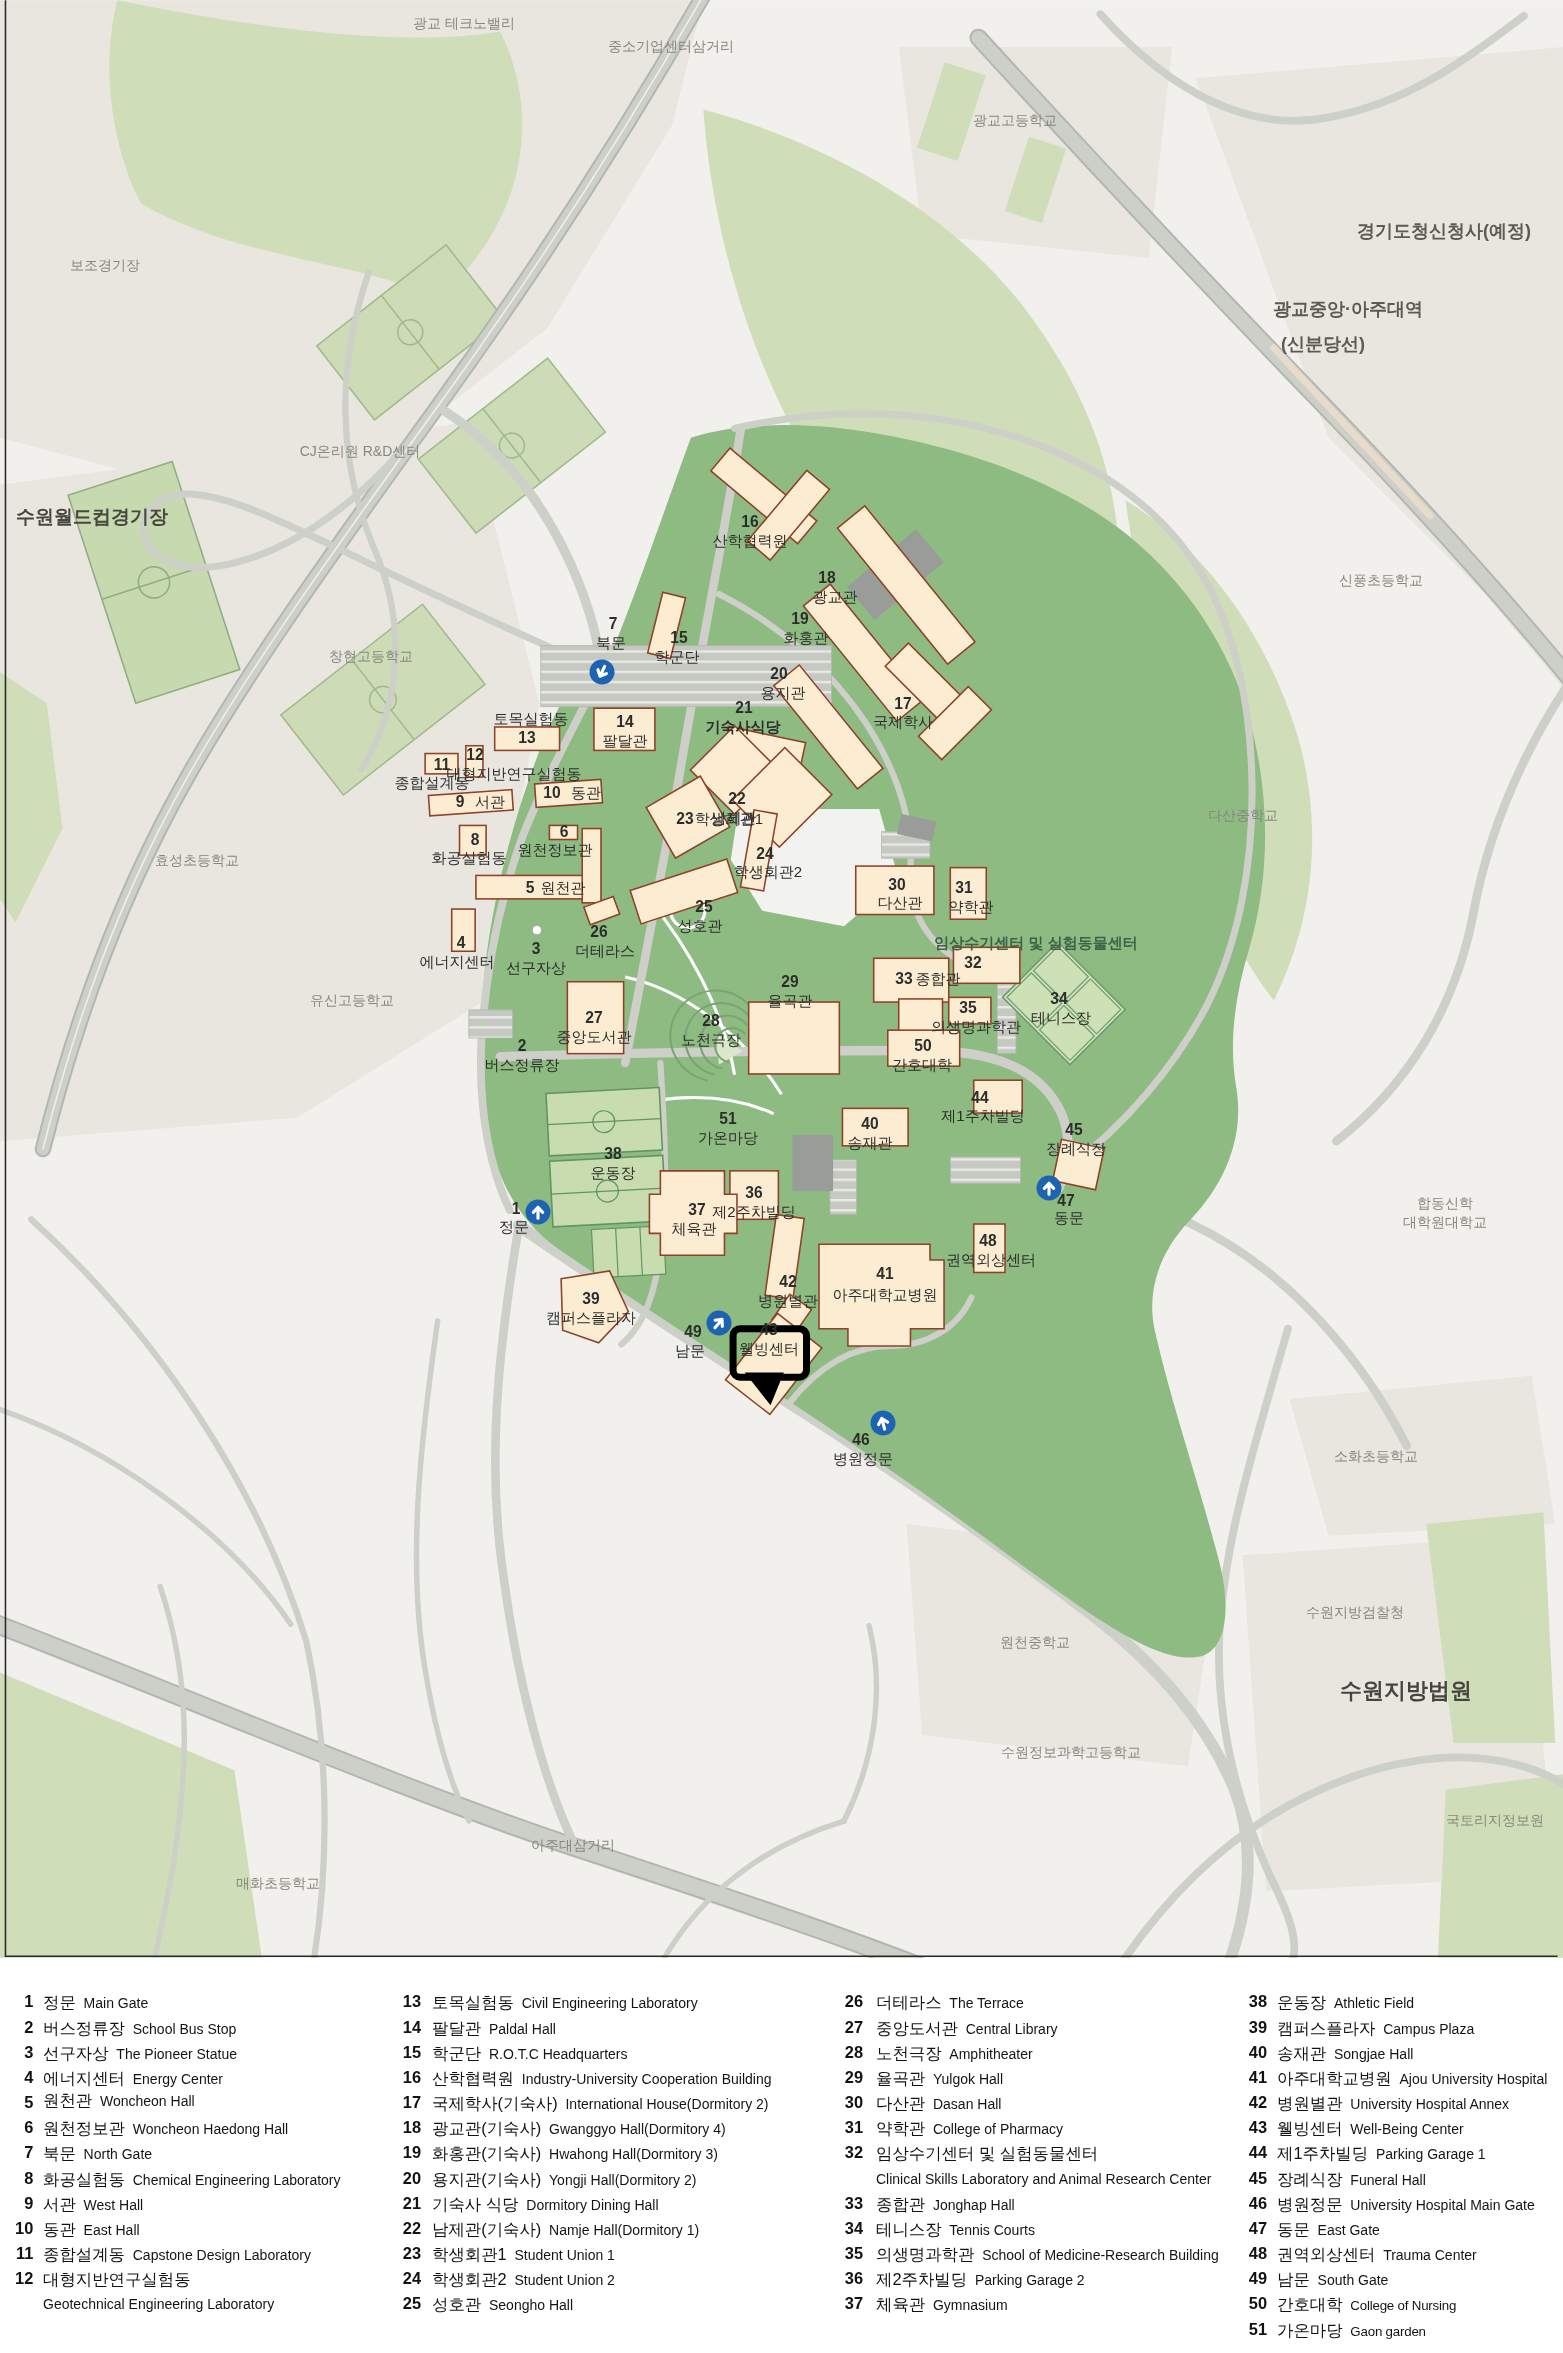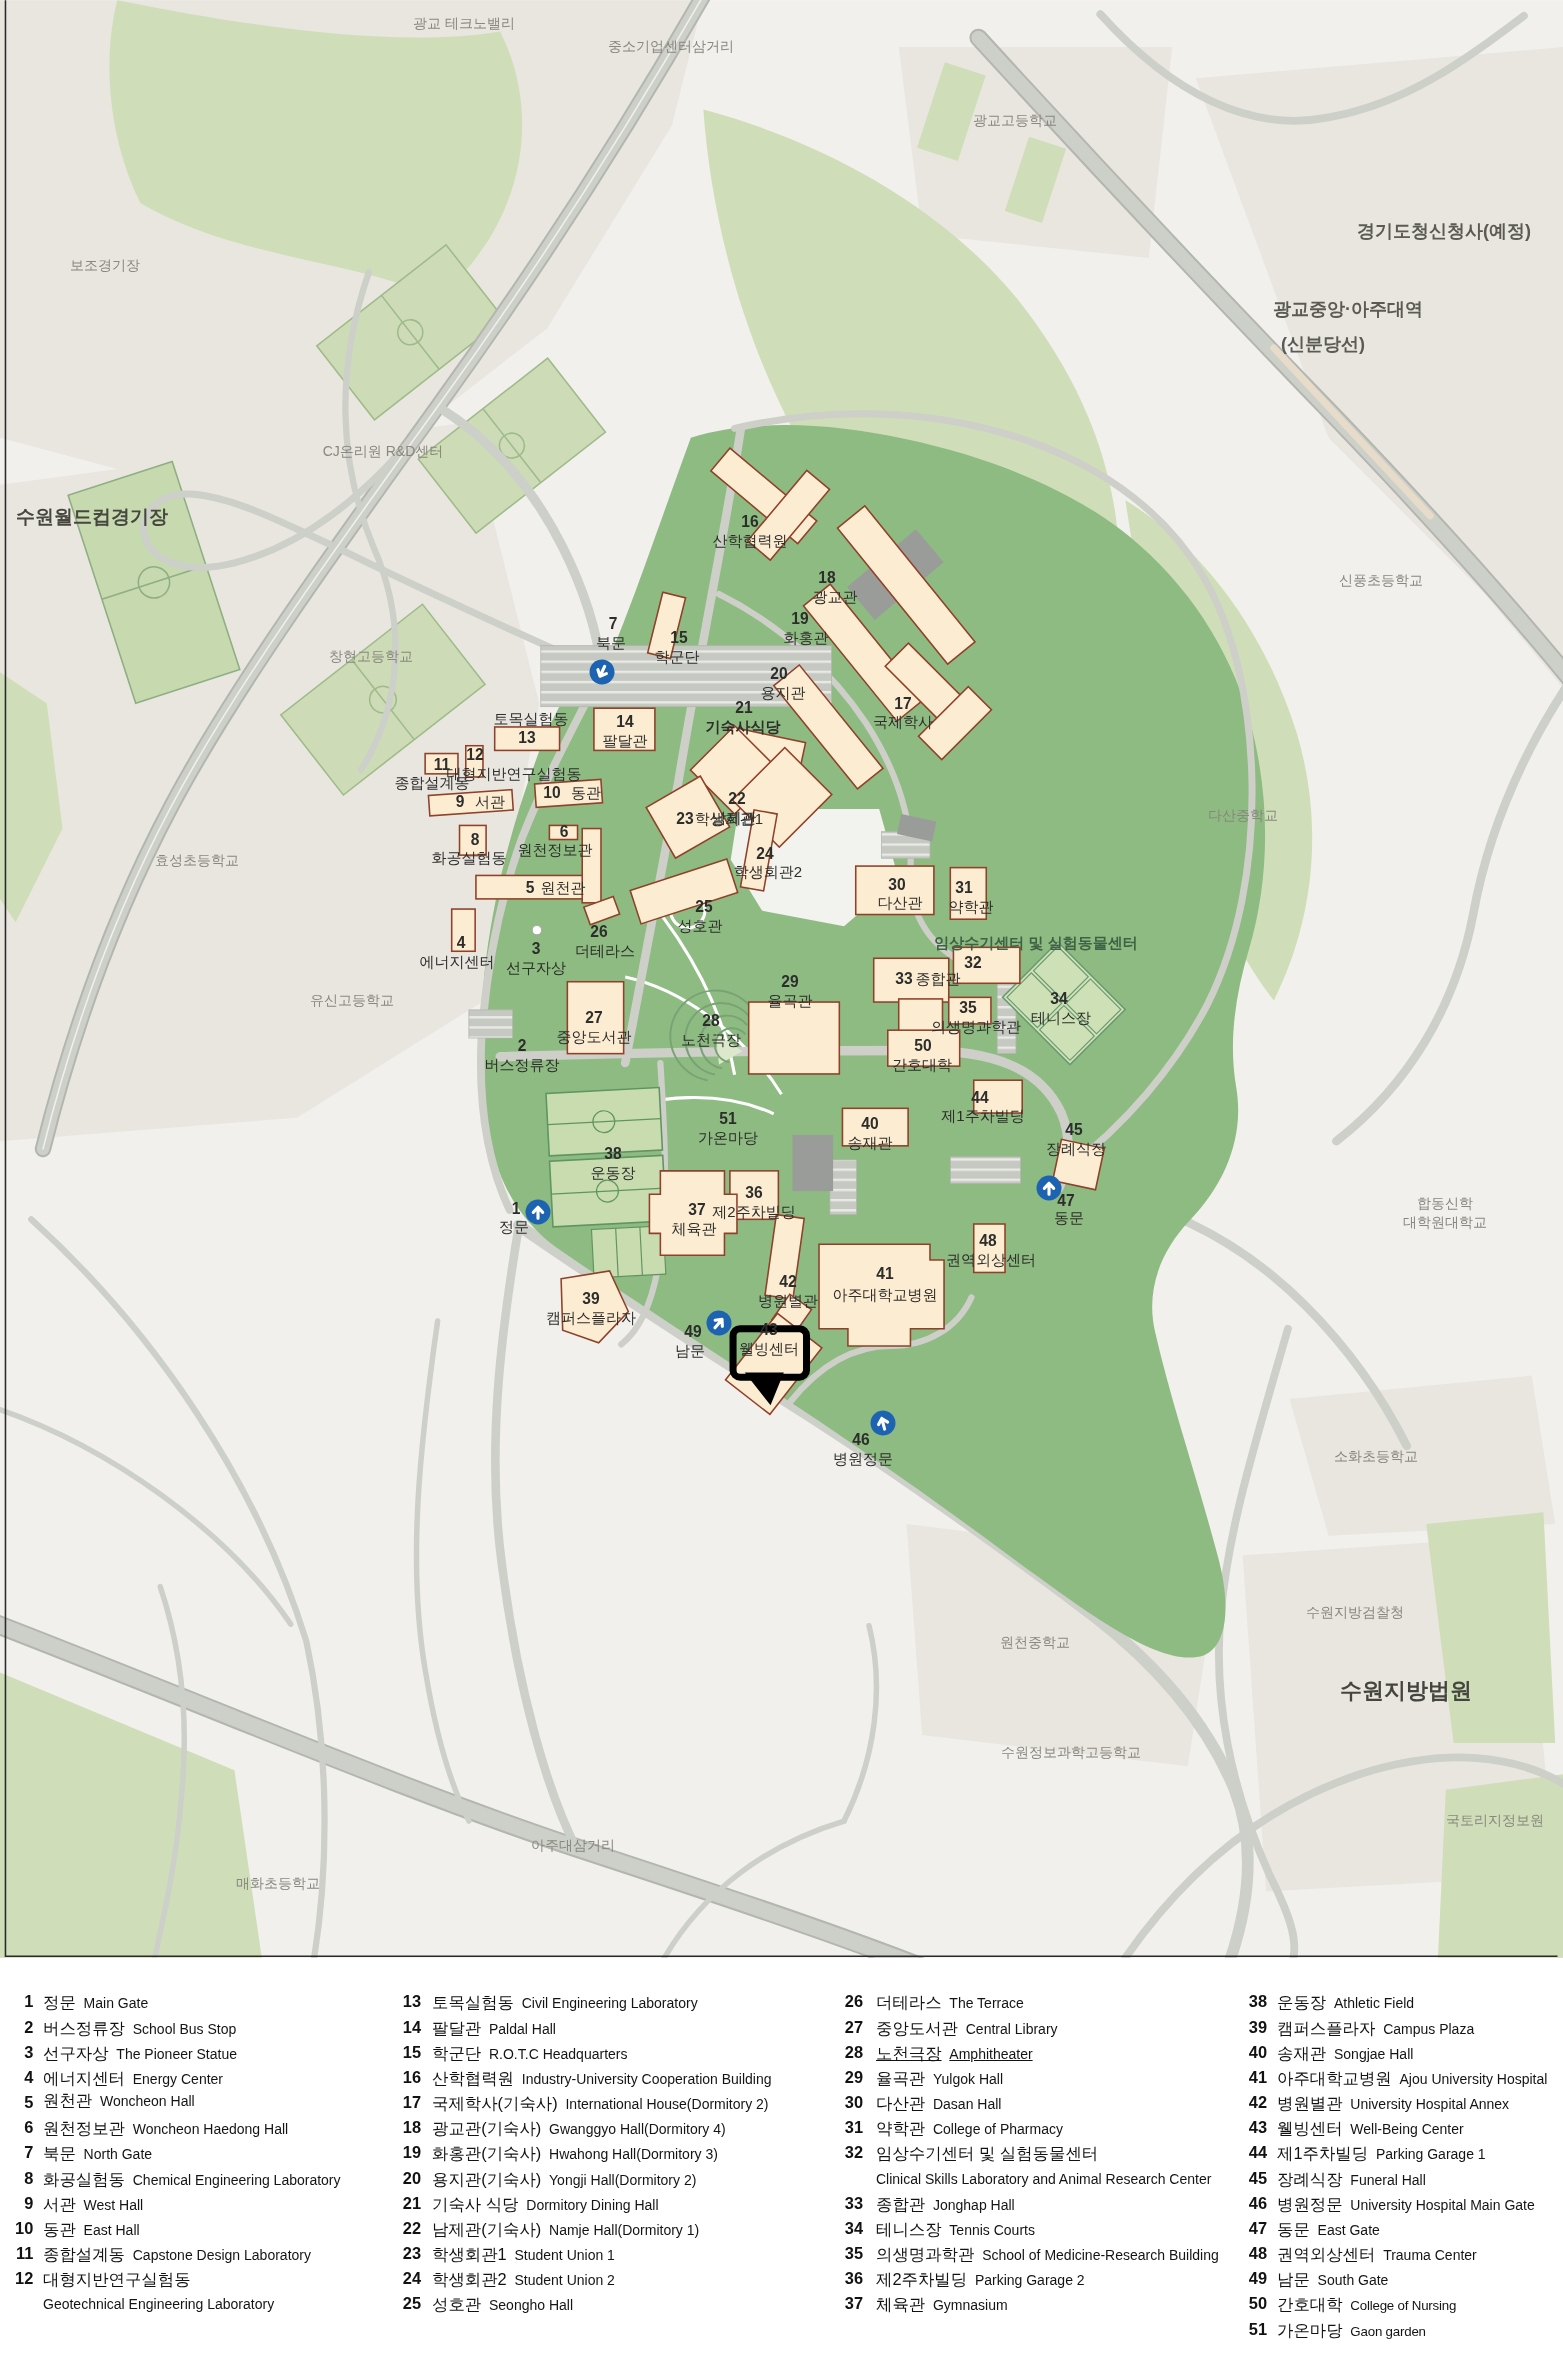--- a/index.html
+++ b/index.html
@@ -256,21 +256,21 @@
 
   <div id="map-labels">
       <div class="mt t-off" style="left: 464px; top: 23.5px;">광교 테크노밸리</div>
       <div class="mt t-off" style="left: 671px; top: 47px;">중소기업센터삼거리</div>
       <div class="mt t-off" style="left: 1015px; top: 121px;">광교고등학교</div>
       <div class="mt t-offb" style="left: 1444px; top: 231px;">경기도청신청사(예정)</div>
       <div class="mt t-offb" style="left: 1348px; top: 309px;">광교중앙·아주대역</div>
       <div class="mt t-offb" style="left: 1323px; top: 344px; text-align: right;">(신분당선)</div>
       <div class="mt t-off" style="left: 105px; top: 266px;">보조경기장</div>
       <div class="mt t-big" style="left: 92px; top: 517px;">수원월드컵경기장</div>
-      <div class="mt t-off" style="left: 383px; top: 452px;">CJ온리원 R&amp;D센터</div>
+      <div class="mt t-off" style="left: 360px; top: 452px;">CJ온리원 R&amp;D센터</div>
       <div class="mt t-off" style="left: 1381px; top: 581px;">신풍초등학교</div>
       <div class="mt t-off" style="left: 371px; top: 657px;">창현고등학교</div>
       <div class="mt t-off" style="left: 1243px; top: 816px;">다산중학교</div>
       <div class="mt t-off" style="left: 197px; top: 861px;">효성초등학교</div>
       <div class="mt t-off" style="left: 352px; top: 1001px;">유신고등학교</div>
       <div class="mt t-off" style="left: 1445px; top: 1204px;">합동신학</div>
       <div class="mt t-off" style="left: 1445px; top: 1223px;">대학원대학교</div>
       <div class="mt t-off" style="left: 1376px; top: 1457px;">소화초등학교</div>
       <div class="mt t-off" style="left: 1355px; top: 1613px;">수원지방검찰청</div>
       <div class="mt t-big2" style="left: 1406px; top: 1691px;">수원지방법원</div>
@@ -462,21 +462,21 @@
       <div class="lg-row" style="left: 432px; top: 286px;"><span class="lg-ko">학생회관1</span><span class="lg-en">Student Union 1</span></div>
       <div class="lg-num" style="left: 383px; top: 311px;">24</div>
       <div class="lg-row" style="left: 432px; top: 311px;"><span class="lg-ko">학생회관2</span><span class="lg-en">Student Union 2</span></div>
       <div class="lg-num" style="left: 383px; top: 336px;">25</div>
       <div class="lg-row" style="left: 432px; top: 336px;"><span class="lg-ko">성호관</span><span class="lg-en">Seongho Hall</span></div>
       <div class="lg-num" style="left: 825px; top: 34px;">26</div>
       <div class="lg-row" style="left: 876px; top: 34px;"><span class="lg-ko">더테라스</span><span class="lg-en">The Terrace</span></div>
       <div class="lg-num" style="left: 825px; top: 60px;">27</div>
       <div class="lg-row" style="left: 876px; top: 60px;"><span class="lg-ko">중앙도서관</span><span class="lg-en">Central Library</span></div>
       <div class="lg-num" style="left: 825px; top: 85px;">28</div>
-      <div class="lg-row" style="left: 876px; top: 85px; text-decoration: underline;"><span class="lg-ko">노천극장</span><span class="lg-en">Amphitheater</span></div>
+      <div class="lg-row" style="left: 876px; top: 85px;"><span class="lg-ko">노천극장</span><span class="lg-en">Amphitheater</span></div>
       <div class="lg-num" style="left: 825px; top: 110px;">29</div>
       <div class="lg-row" style="left: 876px; top: 110px;"><span class="lg-ko">율곡관</span><span class="lg-en">Yulgok Hall</span></div>
       <div class="lg-num" style="left: 825px; top: 135px;">30</div>
       <div class="lg-row" style="left: 876px; top: 135px;"><span class="lg-ko">다산관</span><span class="lg-en">Dasan Hall</span></div>
       <div class="lg-num" style="left: 825px; top: 160px;">31</div>
       <div class="lg-row" style="left: 876px; top: 160px;"><span class="lg-ko">약학관</span><span class="lg-en">College of Pharmacy</span></div>
       <div class="lg-num" style="left: 825px; top: 185px;">32</div>
       <div class="lg-row" style="left: 876px; top: 185px;"><span class="lg-ko">임상수기센터 및 실험동물센터</span></div>
       <div class="lg-row" style="left: 876px; top: 211px;"><span class="lg-en" style="margin-left: 0px;">Clinical Skills Laboratory and Animal Research Center</span></div>
       <div class="lg-num" style="left: 825px; top: 236px;">33</div>

